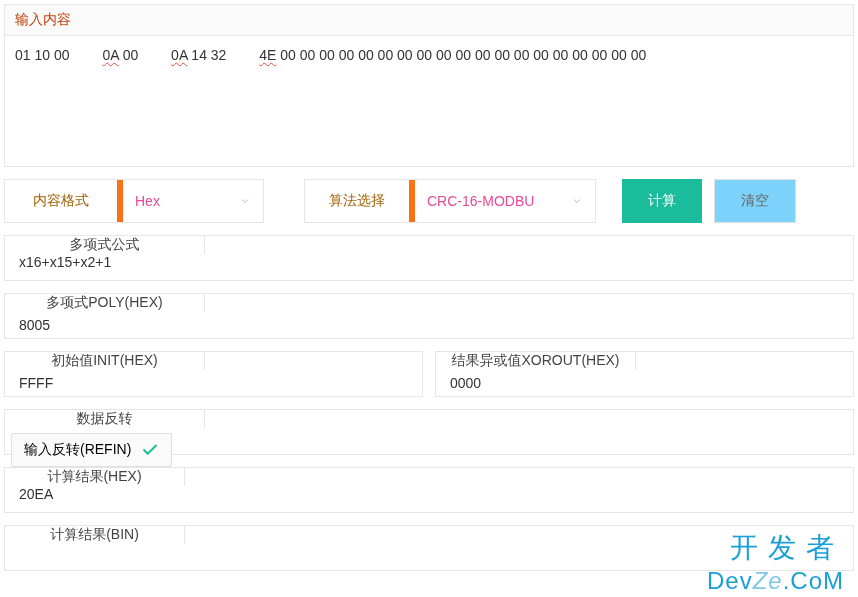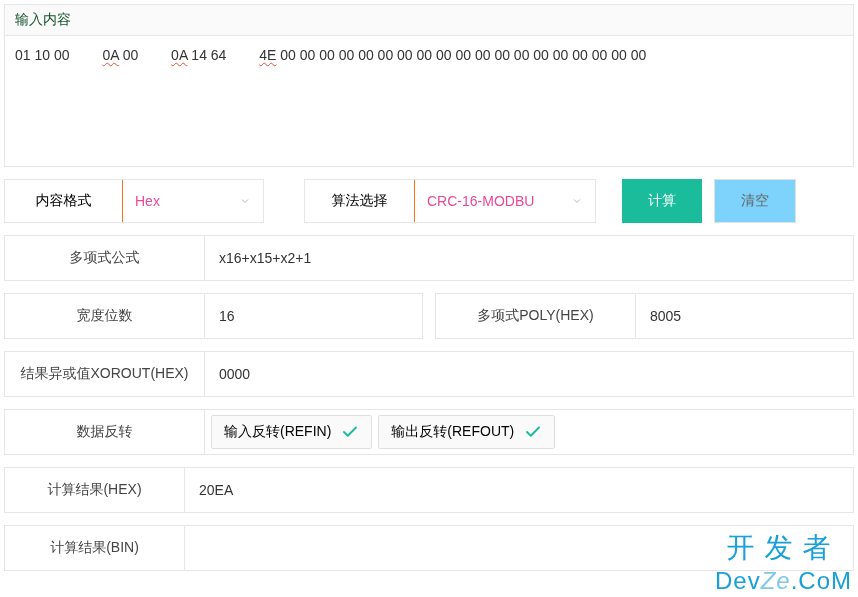--- a/index.html
+++ b/index.html
@@ -1,60 +1,60 @@
 <!DOCTYPE html>
 <html><head>
 <meta charset="utf-8">
 <style>
   * { box-sizing: border-box; font-family: "Microsoft YaHei", Arial, sans-serif; }
   body { margin: 0; padding: 0; background: #fff; width: 858px; font-size: 14px; color: #333; }
 
   .panel { border: 1px solid #e6e6e6; margin: 4px 4px 12px 4px; }
-  .panel-header { background: #fafafa; padding: 6px 10px; color: #14532d; border-bottom: 1px solid #e6e6e6; }
+  .panel-header { background: #fafafa; padding: 6px 10px; color: #c2410c; border-bottom: 1px solid #e6e6e6; }
   .panel-body { padding: 8px 10px; min-height: 130px; line-height: 1.6; white-space: pre-wrap; }
 
   .underline-err { text-decoration: underline wavy #e74c3c; text-decoration-thickness: 1px; text-underline-offset: 2px; margin-left: 29px; }
 
   .controls-row { display: flex; align-items: stretch; margin: 4px 4px 12px 4px; gap: 0; }
   .group { display: inline-flex; border: 1px solid #e6e6e6; height: 44px; }
-  .group .glabel { width: 118px; display: flex; align-items: center; justify-content: center; color: #000000; border-right: 1px solid #f97316; }
+  .group .glabel { width: 118px; display: flex; align-items: center; justify-content: center; color: #a16207; border-right: 6px solid #f97316; }
   .select { display: flex; align-items: center; justify-content: space-between; padding: 0 12px; cursor: pointer; color: #ec4899; }
   .select .caret { margin-left: 16px; }
   .caret svg { width: 12px; height: 12px; display: block; }
 
   .spacer { flex: 0 0 40px; }
   .btn { height: 44px; padding: 9px 26px; display: inline-flex; align-items: center; justify-content: center; font-size: 14px; cursor: pointer; }
   .btn-primary { background: #1abc9c; color: #fff; border: none; }
   .btn-outline { background: #7dd3fc; color: #666; border: 1px solid #e0e0e0; margin-left: 12px; }
 
   .form-row { display: flex; margin: 4px 4px 12px 4px; gap: 12px; }
-  .cell { display: flex; border: 1px solid #e6e6e6; height: 46px; align-items: stretch; }
+  .cell { display: flex; border: 1px solid #e6e6e6; height: 46px; align-items: stretch; flex-direction: column; }
   .cell .clabel { display: flex; align-items: center; justify-content: center; color: #444; border-right: 1px solid #e6e6e6; }
   .cell .cval { display: flex; align-items: center; padding: 0 14px; color: #333; }
 
   .w-full { flex: 1; }
   .w-label-200 { width: 200px; }
   .w-label-180 { width: 180px; }
 
   .flag-btn { display: inline-flex; align-items: center; height: 34px; border: 1px solid #e0e0e0; background: #fafafa; color: #000000; padding: 0 12px; margin: 5px 6px 5px 0; border-radius: 2px; }
   .flag-btn .check { margin-left: 10px; color: #1abc9c; display:inline-flex; }
   .flag-btn .check svg { width: 18px; height: 18px; }
   .cell .cval.noborder { padding-left: 6px; }
 
-  .watermark { position: fixed; right: 6px; bottom: 2px; text-align: center; pointer-events: none; }
+  .watermark { position: fixed; right: 14px; bottom: 2px; text-align: right; pointer-events: none; }
   .wm1 { font-size: 28px; color: #19a0d8; letter-spacing: 10px; font-weight: 400; }
   .wm2 { font-size: 24px; color: #19a0d8; font-weight: 500; letter-spacing: 1px; }
   .wm2 .thin { color: #7fc8e8; font-style: italic; }
 </style>
 </head>
 <body>
 
 <div class="panel">
   <div class="panel-header">输入内容</div>
-  <div class="panel-body"><span>01 10 00 </span><span class="underline-err">0A</span><span> 00 </span><span class="underline-err">0A</span><span> 14 64 </span><span class="underline-err">4E</span><span> 00 00 00 00 00 00 00 00 00 00 00 00 00 00 00 00 00 00 00</span></div>
+  <div class="panel-body"><span>01 10 00 </span><span class="underline-err">0A</span><span> 00 </span><span class="underline-err">0A</span><span> 14 32 </span><span class="underline-err">4E</span><span> 00 00 00 00 00 00 00 00 00 00 00 00 00 00 00 00 00 00 00</span></div>
 </div>
 
 <div class="controls-row">
   <div class="group">
     <div class="glabel">内容格式</div>
     <div class="select" style="width:140px">
       <span>Hex</span>
       <span class="caret">
         <svg viewBox="0 0 24 24">
             <path d="M6 9l6 6 6-6" fill="none" stroke="#bbb" stroke-width="2"></path>
@@ -85,50 +85,42 @@
 
 <div class="form-row">
   <div class="cell w-full">
     <div class="clabel w-label-200">多项式公式</div>
     <div class="cval">x16+x15+x2+1</div>
   </div>
 </div>
 
 <div class="form-row">
   <div class="cell" style="flex:1">
-    <div class="clabel w-label-200">宽度位数</div>
-    <div class="cval" style="flex:1">16</div>
-  </div>
-  <div class="cell" style="flex:1">
     <div class="clabel w-label-200">多项式POLY(HEX)</div>
     <div class="cval" style="flex:1">8005</div>
   </div>
 </div>
 
 <div class="form-row">
+  <div class="cell" style="flex:1">
+    <div class="clabel w-label-200">初始值INIT(HEX)</div>
+    <div class="cval" style="flex:1">FFFF</div>
+  </div>
   <div class="cell" style="flex:1">
     <div class="clabel w-label-200">结果异或值XOROUT(HEX)</div>
     <div class="cval" style="flex:1">0000</div>
   </div>
 </div>
 
 <div class="form-row">
   <div class="cell w-full">
     <div class="clabel w-label-200">数据反转</div>
     <div class="cval noborder">
       <span class="flag-btn">
         <span>输入反转(REFIN)</span>
-        <span class="check">
-            <svg viewBox="0 0 24 24">
-              <path d="M4 12l5 5L20 6" fill="none" stroke="#1abc9c" stroke-width="2.5" stroke-linecap="round" stroke-linejoin="round"></path>
-            </svg>
-          </span>
-      </span>
-      <span class="flag-btn">
-        <span>输出反转(REFOUT)</span>
         <span class="check">
             <svg viewBox="0 0 24 24">
               <path d="M4 12l5 5L20 6" fill="none" stroke="#1abc9c" stroke-width="2.5" stroke-linecap="round" stroke-linejoin="round"></path>
             </svg>
           </span>
       </span>
     </div>
   </div>
 </div>
 

